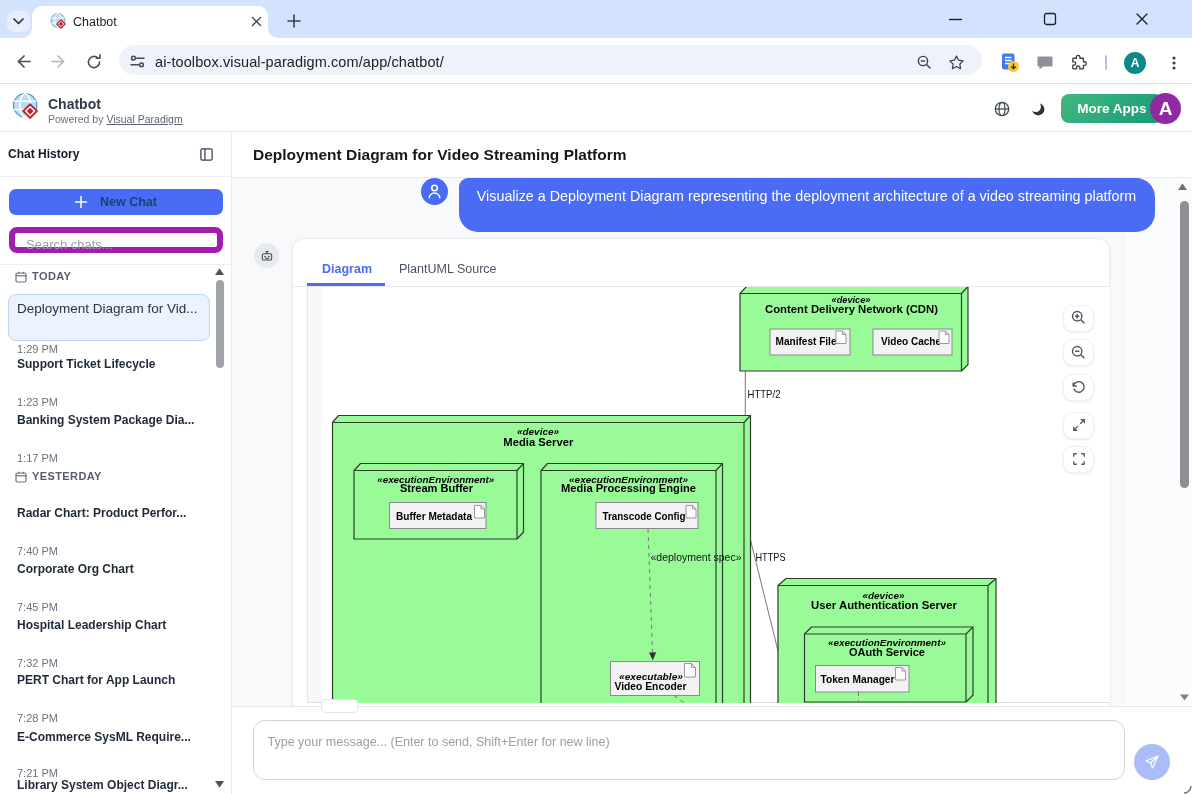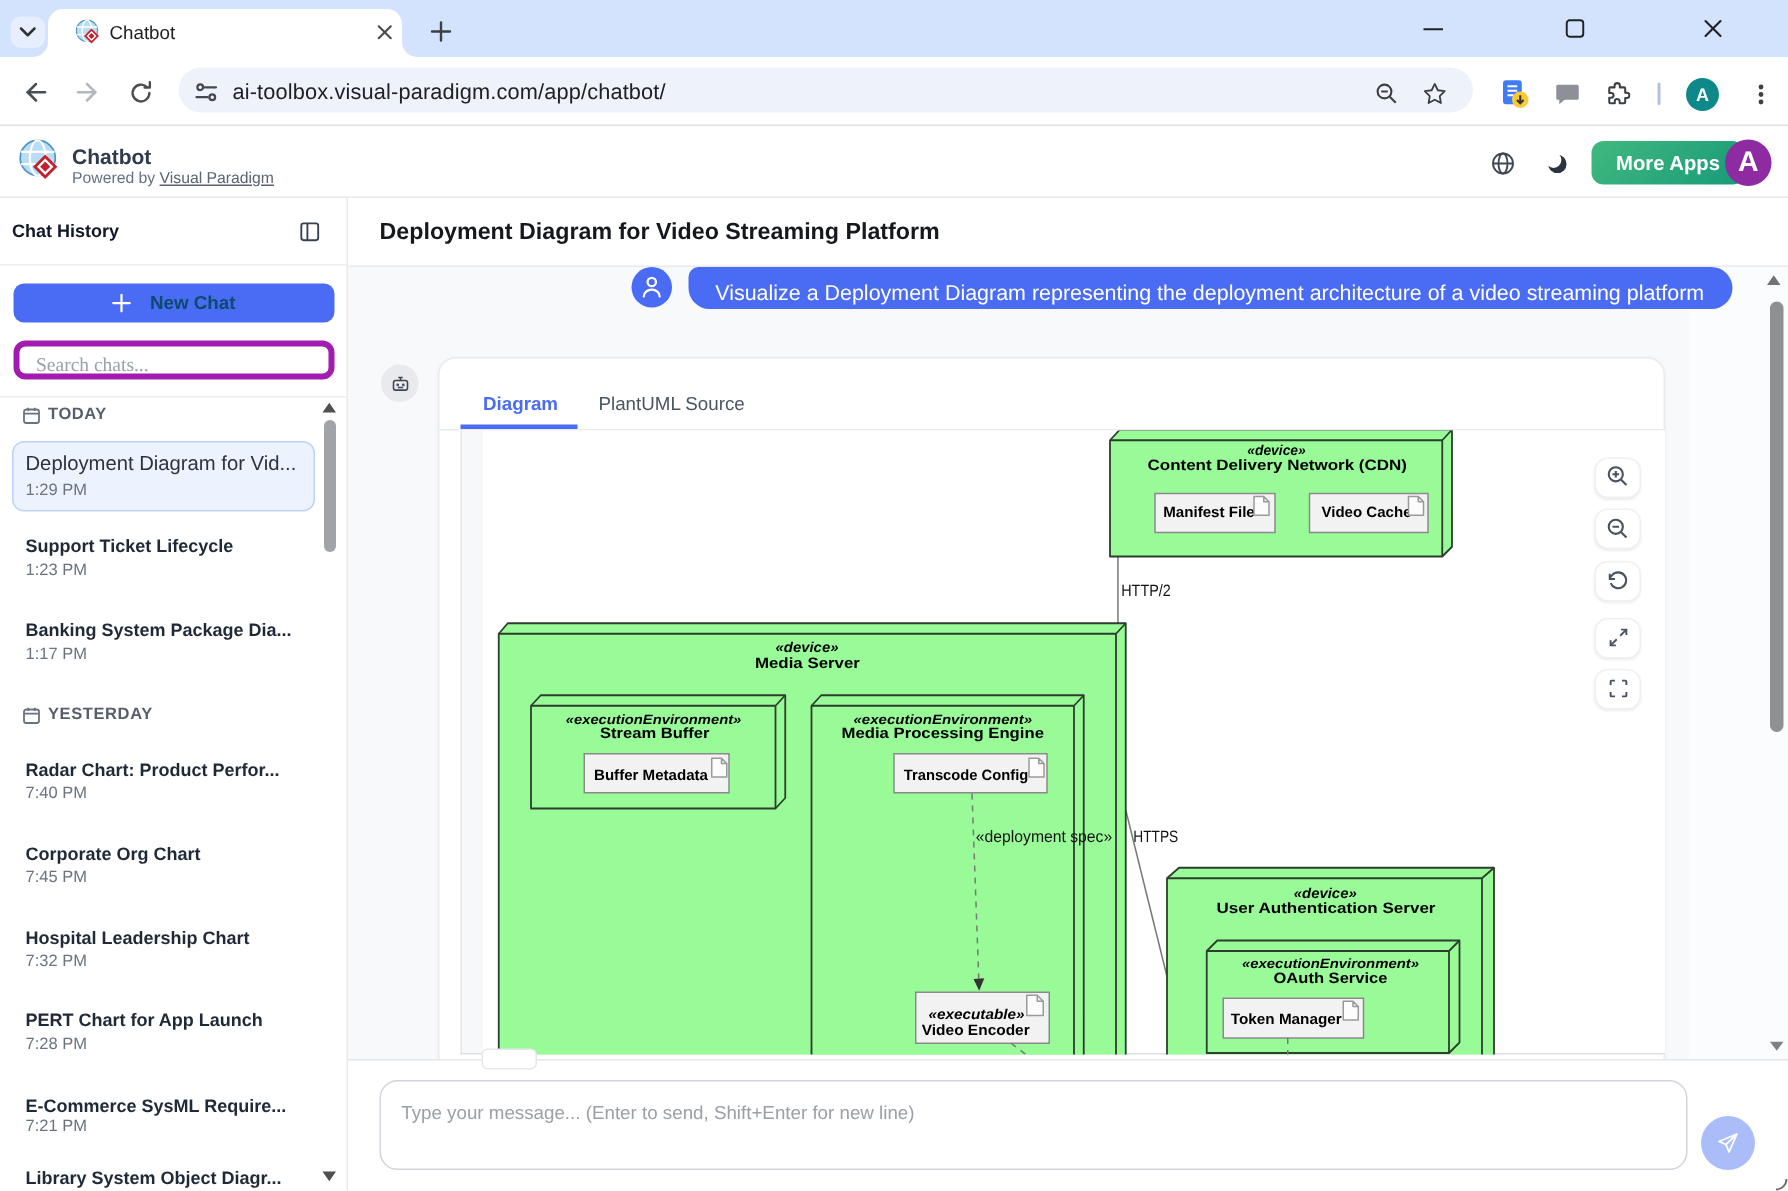--- a/index.html
+++ b/index.html
@@ -21,33 +21,33 @@
 #apptitle { left:48px; top:96px; font-size:14px; font-weight:700; color:#2f3a4d; }
 #appsub { left:48px; top:112.5px; font-size:10.5px; color:#667085; }
 #moreapps { left:1061px; top:94px; width:102px; height:29px; background:linear-gradient(135deg,#41b97f,#189a78); border-radius:8px; color:#fff; font-size:13.5px; font-weight:700; text-align:center; line-height:29px; }
 #appavatar { left:1150px; top:93px; width:31px; height:31px; border-radius:50%; background:#8E2AA2; color:#fff; font-size:19px; font-weight:700; text-align:center; line-height:31px; }
 
 
 #sidebar { left:0; top:132px; width:232px; height:662px; background:#fff; border-right:1px solid #e8eaed; }
 #chathistory { left:8px; top:147px; font-size:12px; font-weight:700; color:#111827; }
 #sidehr1 { left:0; top:176px; width:232px; height:1px; background:#ebedf0; }
 #newchat { left:9px; top:189px; width:214px; height:26px; background:#4A6CF5; border-radius:7px; color:#fff; font-size:13px; font-weight:600; text-align:center; line-height:26px; }
-#searchbox { left:9px; top:227px; width:214px; height:26px; border:4px solid #a21caf; border-radius:8px; background:#fff; font-size:13px; color:#9aa1ac; line-height:24px; padding-left:11px;font-family:Liberation Serif, serif; }
+#searchbox { left:9px; top:227px; width:214px; height:26px; border:6px solid #a21caf; border-radius:8px; background:#fff; font-size:13px; color:#9aa1ac; line-height:24px; padding-left:11px; }
 #sidehr2 { left:0; top:264px; width:232px; height:1px; background:#ebedf0; }
 .seclabel { font-size:11px; font-weight:700; color:#565e6b; letter-spacing:.4px; }
 .item-title { font-size:12px; font-weight:700; color:#1f2937; white-space:nowrap;text-align:center; }
-.item-time { font-size:11px; color:#6b7280; }
+.item-time { font-size:11px; color:#6b7280;margin-top:22px; }
 #selitem { left:8px; top:294px; width:202px; height:47px; background:#edf3fe; border:1px solid #bcd3fb; border-radius:8px; }
 
 
 #titlebar { left:232px; top:132px; width:960px; height:46px; background:#fff; border-bottom:1px solid #e8eaed; }
 #pagetitle { left:253px; top:146px; font-size:15.5px; font-weight:700; color:#15181d; }
 #chatarea { left:232px; top:178px; width:960px; height:528px; background:#f8f9fb; }
 #useravatar { left:421px; top:178px; width:27px; height:27px; border-radius:50%; background:#4A6CF5; }
-#bubble { left:458.5px; top:177.5px; width:696px; height:28px; background:#4A6CF5; border-radius:9px 19px 19px 19px; color:#fff; font-size:14.3px; line-height:37px; text-align:center; }
+#bubble { left:458.5px; top:177.5px; width:696px; height:54px; background:#4A6CF5; border-radius:9px 19px 19px 19px; color:#fff; font-size:14.3px; line-height:37px; text-align:center; }
 #botavatar { left:254px; top:243px; width:25px; height:25px; border-radius:50%; background:#e8eaed; }
 #card { left:292px; top:238px; width:818px; height:478px; background:#fff; border:1px solid #e9ebee; border-radius:12px; box-shadow:0 1px 3px rgba(0,0,0,.06); }
 #tabdiagram { left:322px; top:262px; font-size:12.5px; font-weight:700; color:#4A6CF5; }
 #tabsource { left:399px; top:262px; font-size:12.5px; color:#4a5563; }
 #tabind { left:307px; top:283px; width:78px; height:3px; background:#4A6CF5; }
 #tabhr { left:293px; top:286px; width:816px; height:1px; background:#e8eaed; }
 #canvas { left:307px; top:287px; width:803px; height:416px; background:#fff; border-left:1px solid #e4e6ea; border-bottom:1px solid #dcdfe3; }
 #canvasstrip { left:308px; top:287px; width:14px; height:415px; background:#f7f8fa; }
 #whitepill { left:321px; top:699px; width:37px; height:14px; background:#fff; border:1px solid #e5e7eb; border-radius:4px; z-index:20; }
 .zbtn { left:1063px; width:31px; height:27px; background:#fff; border:1px solid #eef0f3; border-radius:9px; box-shadow:0 1px 2px rgba(0,0,0,.08); }

